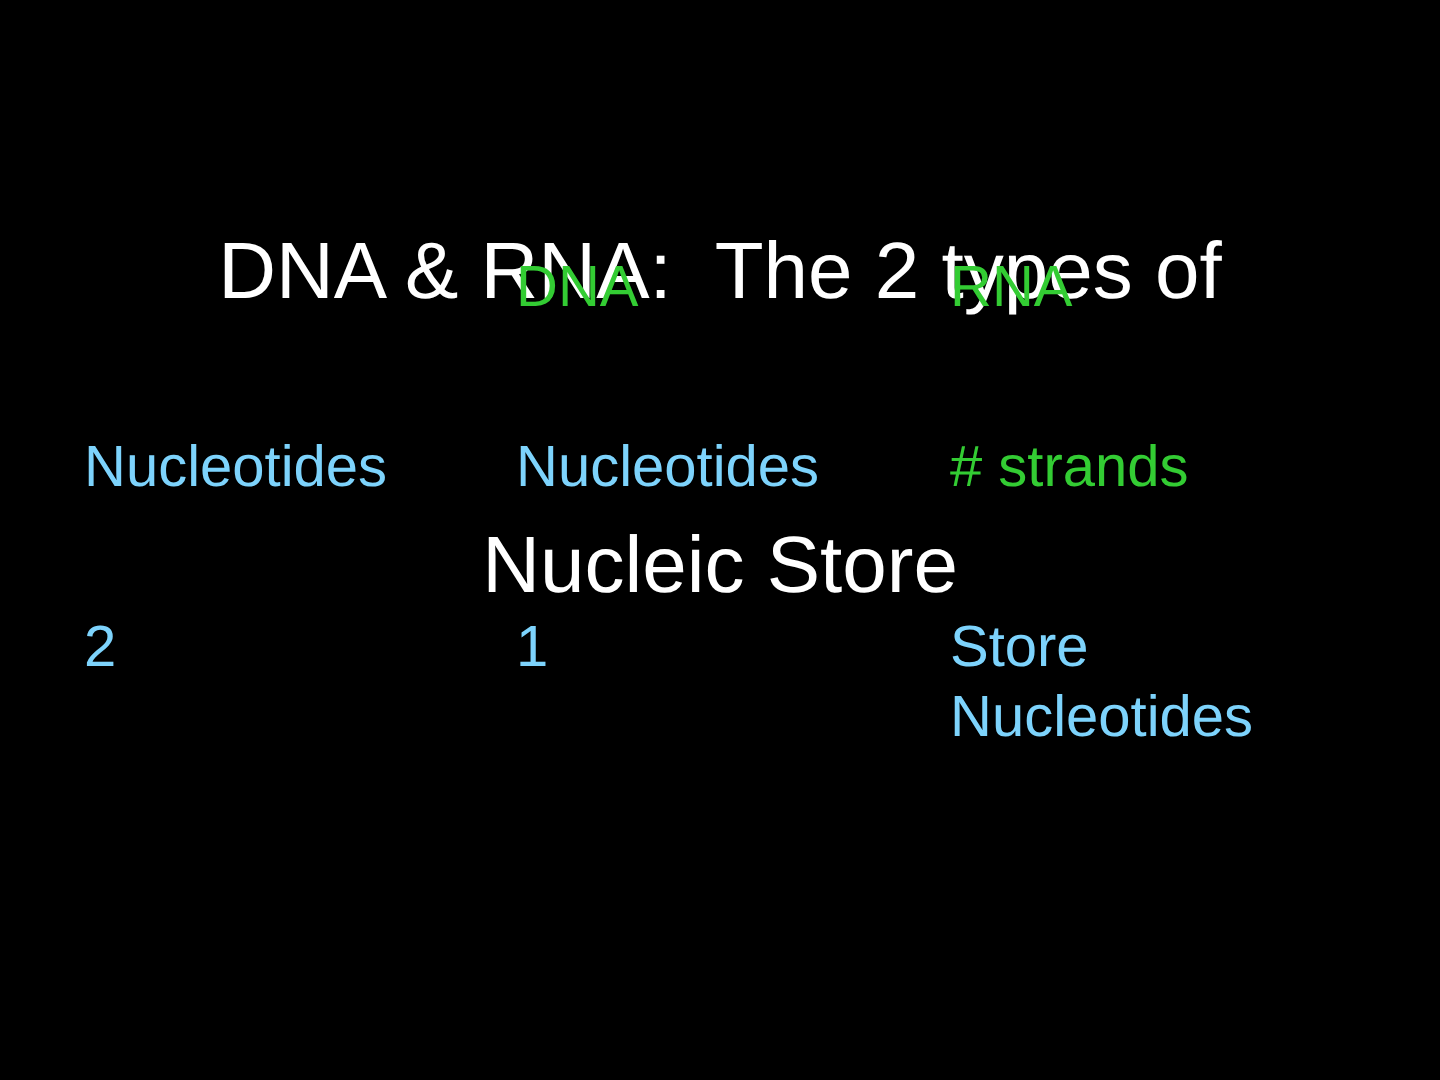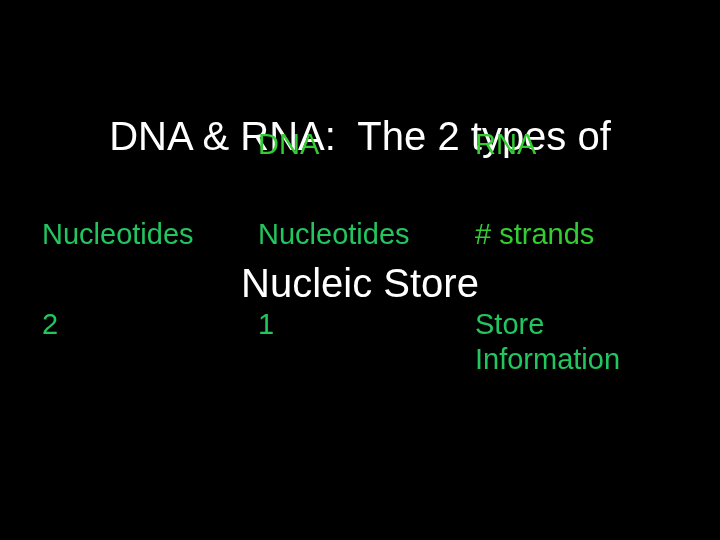--- a/index.html
+++ b/index.html
@@ -40,21 +40,21 @@
   .cell {
     font-size: 29px;
     line-height: 35px;
     font-weight: 400;
     white-space: pre-wrap;
   }
   .cell.green {
     color: #33cc33;
   }
   .cell.white {
-    color: #22c55e;
+    color: #7dd3fc;
   }
 </style>
 </head>
 <body>
 
 <div class="slide">
 
   <div class="title">
     <div>DNA &amp; RNA:  The 2 types of</div>
     <div>Nucleic Store</div>
@@ -66,17 +66,17 @@
     <div class="cell green">DNA</div>
     <div class="cell green">RNA</div>
 
     <div class="cell white">Nucleotides</div>
     <div class="cell white">Nucleotides</div>
 
     <div class="cell green"># strands</div>
     <div class="cell white">2</div>
     <div class="cell white">1</div>
 
-    <div class="cell white">Store Information</div>
+    <div class="cell white">Store Nucleotides</div>
 
   </div>
 
 </div>
 
 </body></html>

